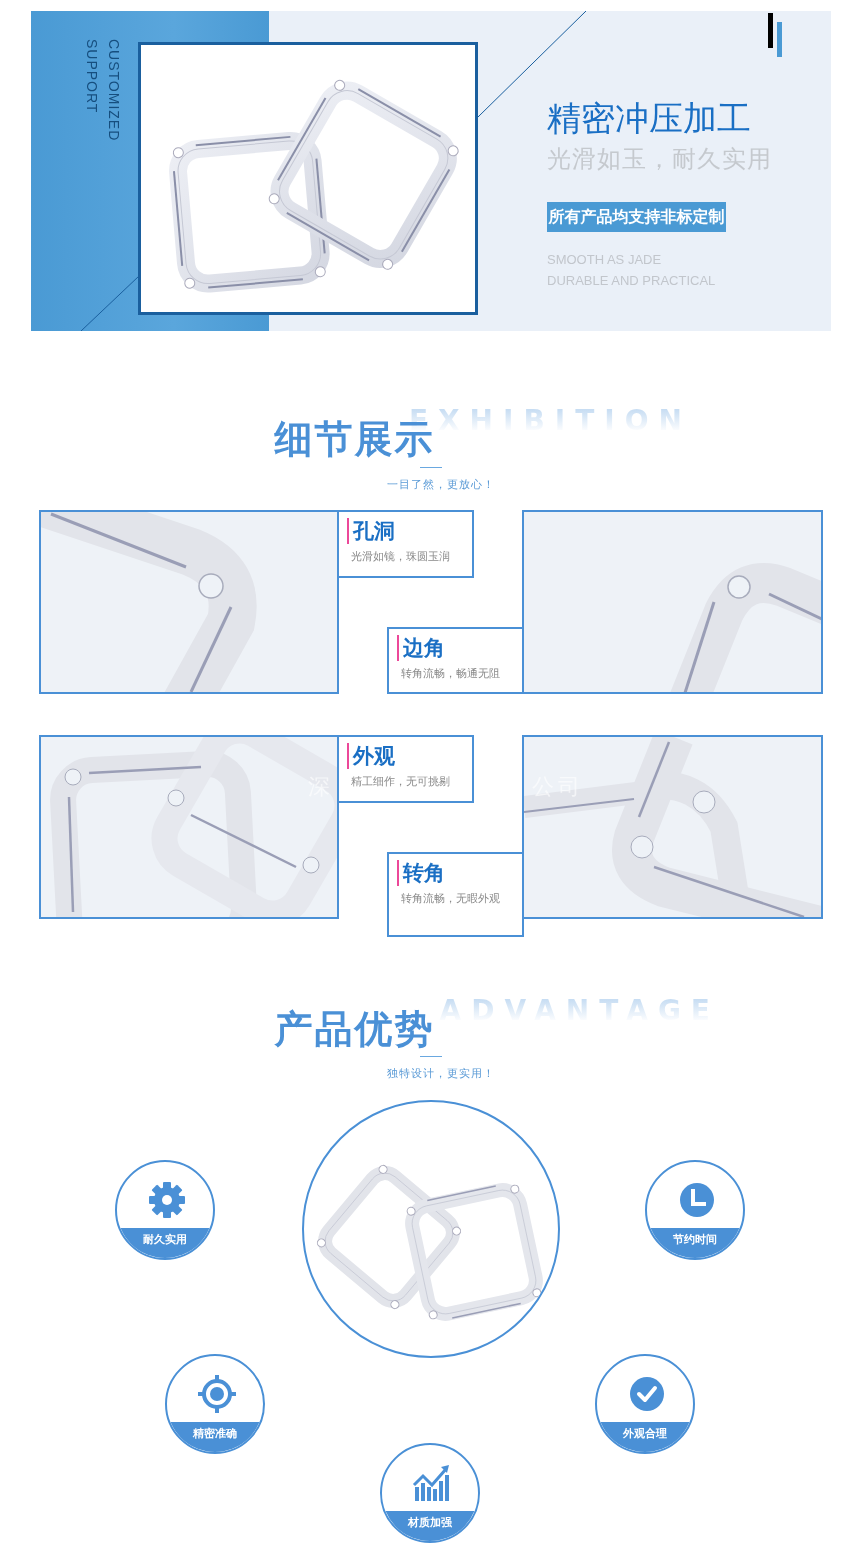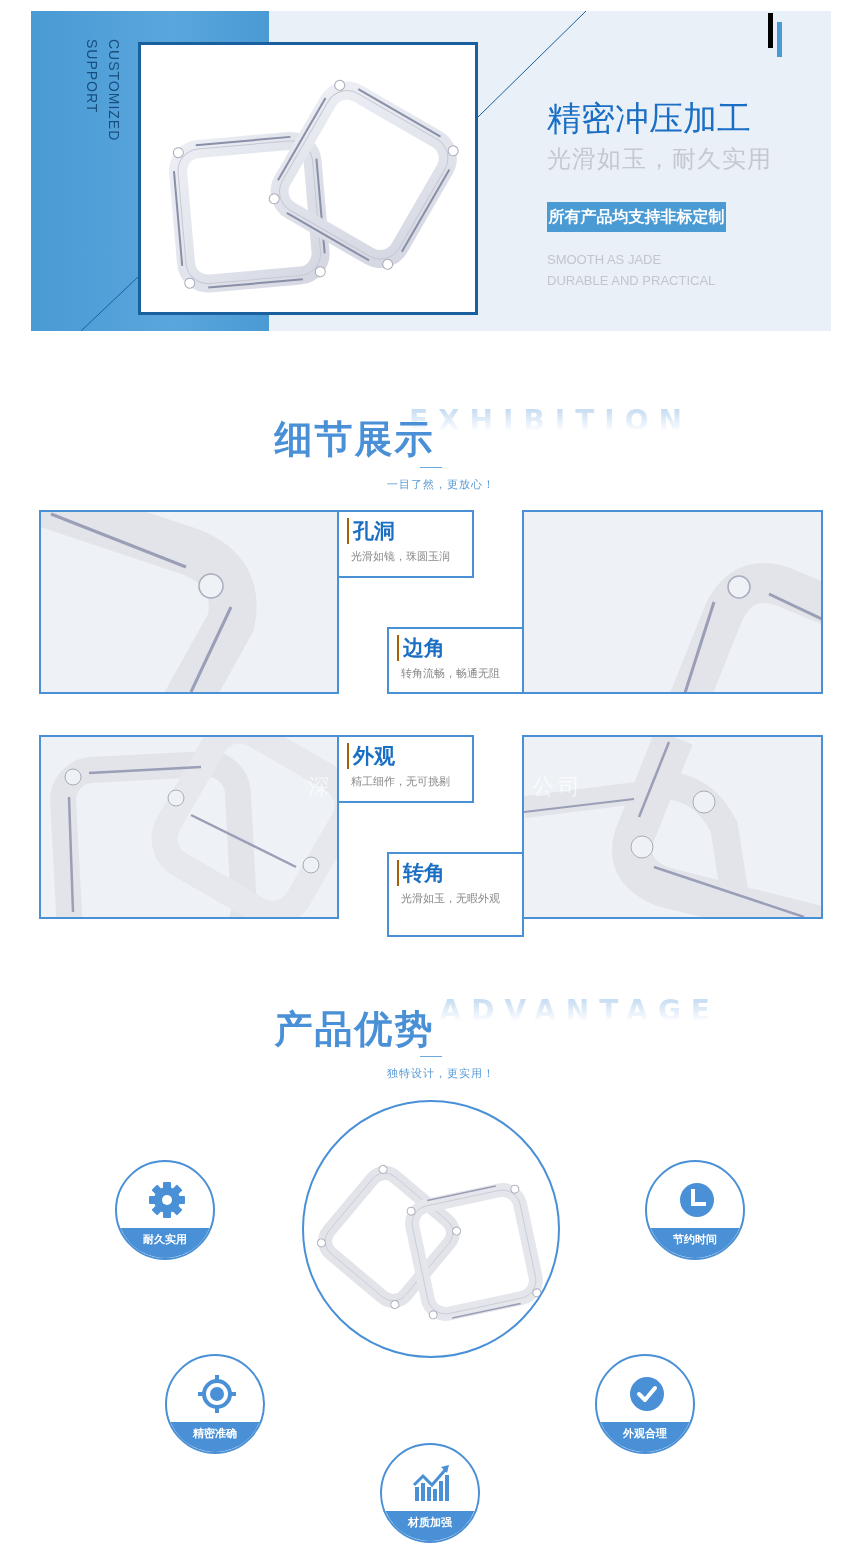--- a/index.html
+++ b/index.html
@@ -24,21 +24,21 @@
   .sec-bg-word { position: absolute; left: 0; width: 692px; text-align: right; font-size: 28px; font-weight: bold; letter-spacing: 10px;
     color: #cfe1f4; font-family: "DejaVu Sans", sans-serif;
     background: linear-gradient(180deg, #b9d5f0 0%, #ffffff 85%); -webkit-background-clip: text; background-clip: text; -webkit-text-fill-color: transparent; }
   .sec-title { position: absolute; left: 8px; width: 693px; text-align: center; font-size: 38px; font-weight: bold; color: #4a90d6; letter-spacing: 2px; }
   .sec-line { position: absolute; left: 420px; width: 22px; height: 1px; background: #6aa8e0; }
   .sec-sub { position: absolute; left: 0; width: 861px; text-align: center; font-size: 11px; color: #5a9ad6; letter-spacing: 1px; padding-left: 21px; }
 
   
   .photo { position: absolute; border: 2px solid #4a90d6; background: #eef2f7; overflow: hidden; }
   .label-card { position: absolute; background: #fff; border: 2px solid #4a90d6; padding: 6px 0 0 10px; }
-  .label-card .lt { display: block; font-size: 21px; font-weight: bold; color: #1a6fc4; line-height: 26px; border-left: 2px solid #a16207; padding-left: 4px; margin-left: -2px; }
+  .label-card .lt { display: block; font-size: 21px; font-weight: bold; color: #1a6fc4; line-height: 26px; border-left: 2px solid #ec4899; padding-left: 4px; margin-left: -2px; }
   .label-card .ls { display: block; font-size: 11px; color: #8a8a8a; margin-top: 5px; padding-left: 2px; }
   .watermark { position: absolute; font-size: 22px; color: rgba(255,255,255,0.6); letter-spacing: 4px; }
 
   
   .big-circle { position: absolute; left: 302px; top: 1100px; width: 258px; height: 258px; border-radius: 50%; border: 2px solid #4a90d6; background: #fff; overflow: hidden; }
   .adv { position: absolute; width: 100px; height: 100px; border-radius: 50%; border: 2px solid #4a90d6; background: #fff; overflow: hidden; }
   .adv .ico { position: absolute; left: 30px; top: 18px; width: 40px; height: 40px; }
   .adv .band { position: absolute; left: 0; bottom: 0; width: 100%; height: 30px; background: #4a90d6; color: #fff; font-size: 11px; font-weight: bold; text-align: center; line-height: 24px; }
 </style>
 </head>
@@ -159,21 +159,21 @@
     <path d="M120 50 Q175 40 200 90 L215 184" fill="none" stroke="#e2e4ea" stroke-width="28"></path>
     <line x1="145" y1="5" x2="115" y2="80" stroke="#9a9eb6" stroke-width="2.5"></line>
     <line x1="130" y1="130" x2="280" y2="180" stroke="#9a9eb6" stroke-width="2.5"></line>
     <line x1="0" y1="75" x2="110" y2="62" stroke="#9a9eb6" stroke-width="2"></line>
     <circle cx="118" cy="110" r="11" fill="#eef2f7" stroke="#a8acbc"></circle>
     <circle cx="180" cy="65" r="11" fill="#eef2f7" stroke="#a8acbc"></circle>
   </svg>
 </div>
 <div class="label-card" style="left:387px; top:852px; width:137px; height:85px;">
   <span class="lt">转角</span>
-  <span class="ls">光滑如玉，无暇外观</span>
+  <span class="ls">转角流畅，无暇外观</span>
 </div>
 
 <div class="watermark" style="left:308px; top:772px;">深</div>
 <div class="watermark" style="left:532px; top:772px;">公司</div>
 
 <div class="sec-bg-word" style="top:994px;margin-left:28px;">ADVANTAGE</div>
 <h2 class="sec-title" style="top:1004px;">产品优势</h2>
 <div class="sec-line" style="top:1056px;"></div>
 <div class="sec-sub" style="top:1066px;">独特设计，更实用！</div>
 

